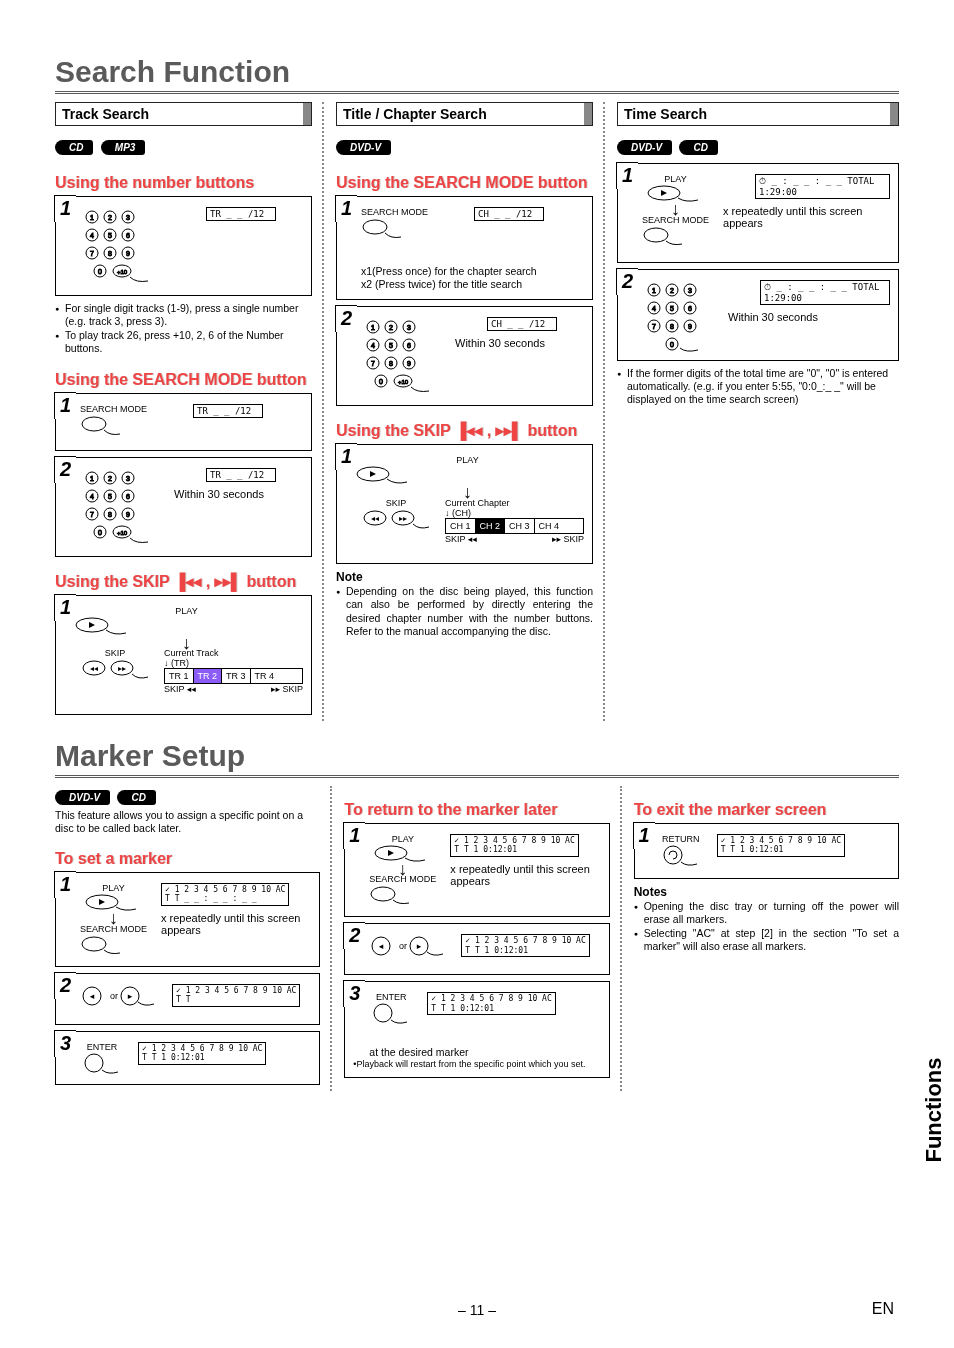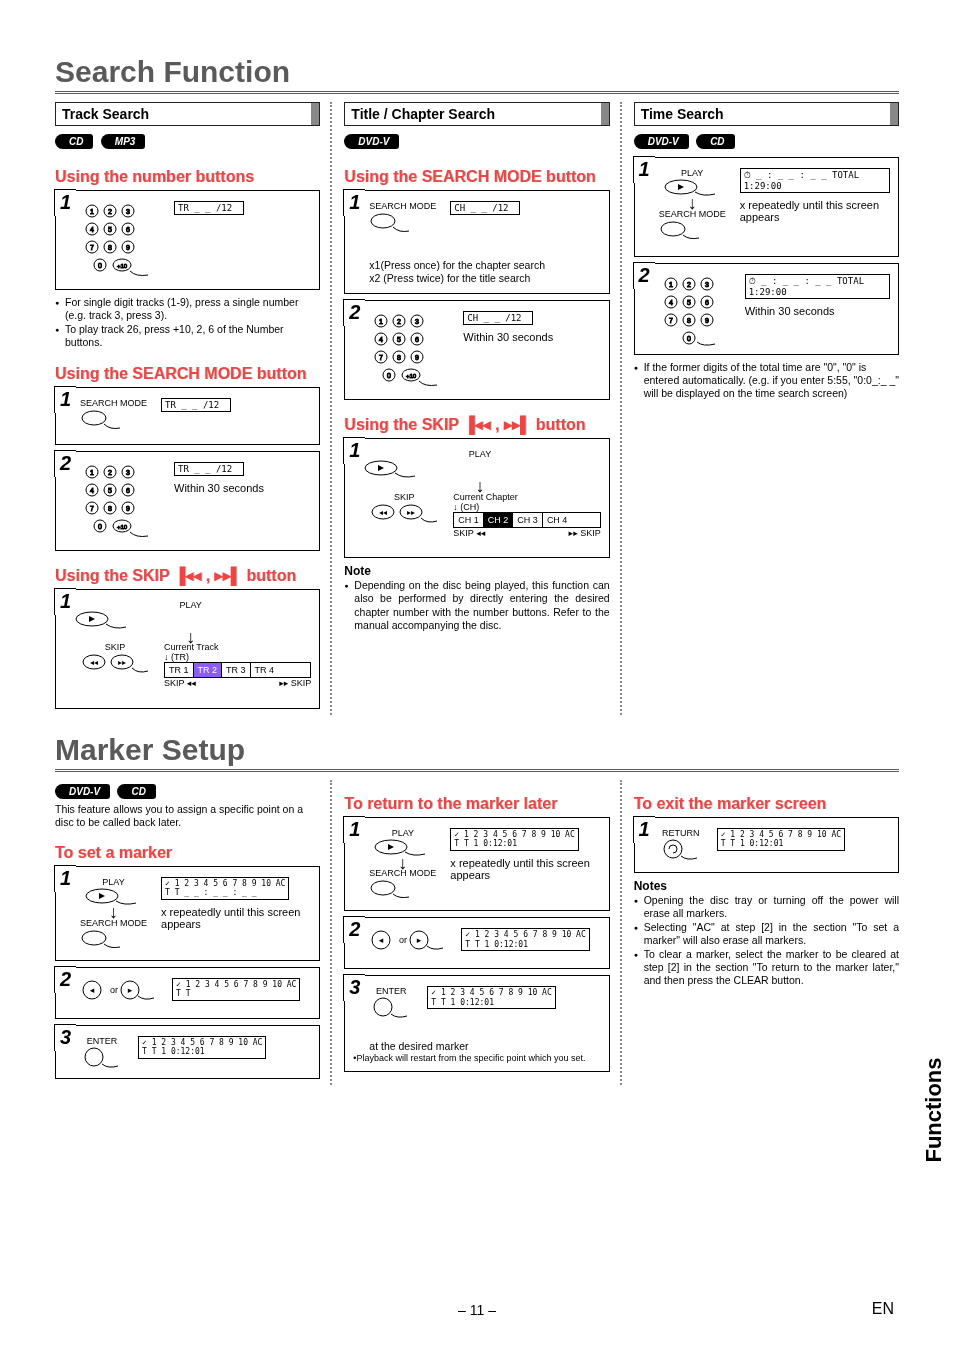--- a/index.html
+++ b/index.html
@@ -36,21 +36,21 @@
   .section-head {
     background: linear-gradient(to right, #fff 0%, #fff 2%, #fff 2%, #fff 4%);
     border-right: 8px solid #888;
     background: #fff;
     padding: 3px 6px;
     font-weight: bold;
     font-size: 14px;
     border: 1px solid #222;
     border-bottom: 1px solid #222;
     position: relative;
-    margin-bottom: 4px;
+    margin-bottom: 10px;
   }
   .section-head::after{
     content:"";
     position:absolute;
     right:0;top:0;bottom:0;width:8px;
     background:#888;
   }
   .badge {
     display: inline-block;
     background: #000;
@@ -108,20 +108,21 @@
   .bullets li::before{ content:"●"; position:absolute; left:0; font-size:7px; top:3px;}
   .small { font-size: 10.5px; line-height:1.25;}
   .display-box{
     border:1px solid #000;
     font-family: monospace;
     font-size:9px;
     padding:1px 3px;
     display:inline-block;
     background:#fff;
     min-width:70px;
+    margin-left:32px;
   }
   .tiny{font-size:9px;}
   .footer{
     position:absolute;
     bottom:30px;left:0;right:0;
     text-align:center;
     font-size:14px;
   }
   .lang{
     position:absolute;
@@ -680,21 +681,20 @@
             <div>T T   1   0:12:01</div>
           </div>
         </div>
       </div>
     </div>
 
     <div class="note-title mt6">Notes</div>
     <ul class="bullets small" style="text-align:justify;">
       <li>Opening the disc tray or turning off the power will erase all markers.</li>
       <li>Selecting "AC" at step [2] in the section "To set a marker" will also erase all markers.</li>
-      <li>To clear a marker, select the marker to be cleared at step [2] in the section "To return to the marker later," and then press the CLEAR button.</li>
     </ul>
   </div>
 </div>
 
 <div class="footer">– 11 –</div>
 <div class="lang">EN</div>
 <div class="side-tab">
     <span>Functions</span>
   </div>
 

